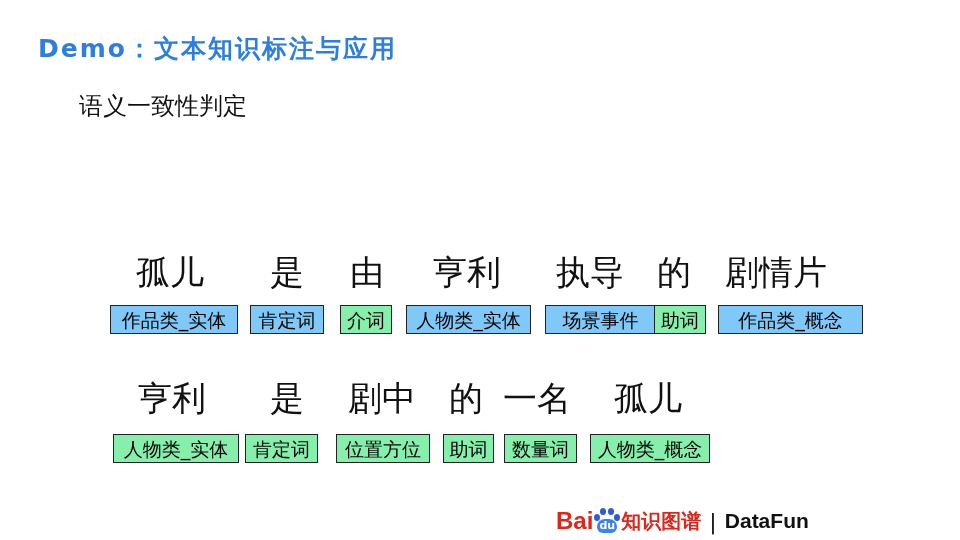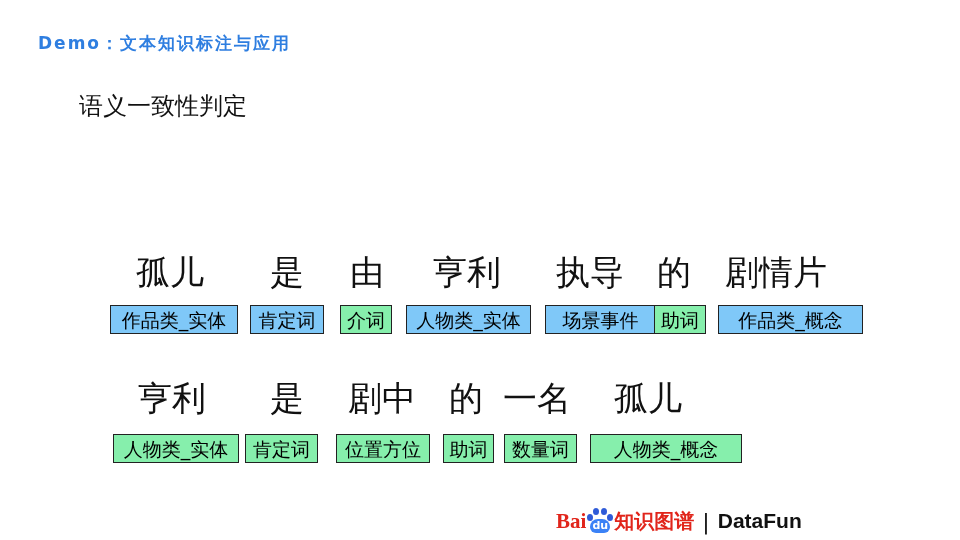--- a/index.html
+++ b/index.html
@@ -4,21 +4,21 @@
 <style>
   html, body { margin: 0; padding: 0; }
   body {
     width: 960px; height: 540px; position: relative; overflow: hidden;
     background: #ffffff;
     font-family: "DejaVu Sans", "Liberation Sans", sans-serif;
     color: #111;
   }
   .title {
     position: absolute; left: 38px; top: 32px;
-    font-size: 17px; font-weight: bold; color: #2e7ee0; letter-spacing: 2px;
+    font-size: 25px; font-weight: bold; color: #2e7ee0; letter-spacing: 2px;
     white-space: nowrap;
   }
   .subtitle {
     position: absolute; left: 79px; top: 90px;
     font-size: 24px; color: #111; white-space: nowrap;
   }
   .word {
     position: absolute; font-size: 34px; color: #111; white-space: nowrap;
     line-height: 40px;
   }
@@ -28,21 +28,21 @@
     box-sizing: border-box; text-align: center; white-space: nowrap;
     padding: 0 1px;
   }
   .tag.blue { background: #7fc8f8; }
   .tag.white { background: #86efac; }
   .footer {
     position: absolute; left: 556px; top: 506px; height: 30px;
     display: flex; align-items: center; white-space: nowrap;
     font-weight: bold;
   }
-  .baidu-bai { color: #e1251b; font-size: 21px; font-family: Liberation Serif, serif; }
+  .baidu-bai { color: #e1251b; font-size: 24px; font-family: Liberation Sans, sans-serif; }
   .baidu-paw {
     display: inline-block; position: relative; width: 26px; height: 26px; margin: 0 1px;
   }
   .baidu-paw .toe { position: absolute; width: 6px; height: 7px; border-radius: 50%; background: #2f5bd8; }
   .baidu-paw .pad {
     position: absolute; left: 3px; top: 11px; width: 20px; height: 14px;
     background: #3b82f6; border-radius: 8px 8px 6px 6px;
     color: #fff; font-size: 11px; line-height: 14px; text-align: center; font-weight: bold;
   }
   .kg { color: #e1251b; font-size: 20px; }
@@ -80,21 +80,21 @@
   <div class="word" style="left:348px; top:378px;">剧中</div>
   <div class="word" style="left:449px; top:378px;">的</div>
   <div class="word" style="left:503px; top:378px;">一名</div>
   <div class="word" style="left:614px; top:378px;">孤儿</div>
 
   <div class="tag white" style="left:113px; top:434px; width:126px;">人物类_实体</div>
   <div class="tag white" style="left:245px; top:434px; width:73px;">肯定词</div>
   <div class="tag white" style="left:336px; top:434px; width:94px;">位置方位</div>
   <div class="tag white" style="left:443px; top:434px; width:51px;">助词</div>
   <div class="tag white" style="left:504px; top:434px; width:73px;">数量词</div>
-  <div class="tag white" style="left:590px; top:434px; width:152px;">人物类_概念</div>
+  <div class="tag white" style="left:590px; top:434px; width:120px;">人物类_概念</div>
 </div>
 
 <div class="footer">
   <span class="baidu-bai">Bai</span>
   <span class="baidu-paw">
     <span class="toe" style="left:0px; top:6px;"></span>
     <span class="toe" style="left:6px; top:0px;"></span>
     <span class="toe" style="left:14px; top:0px;"></span>
     <span class="toe" style="left:20px; top:6px;"></span>
     <span class="pad">du</span>

